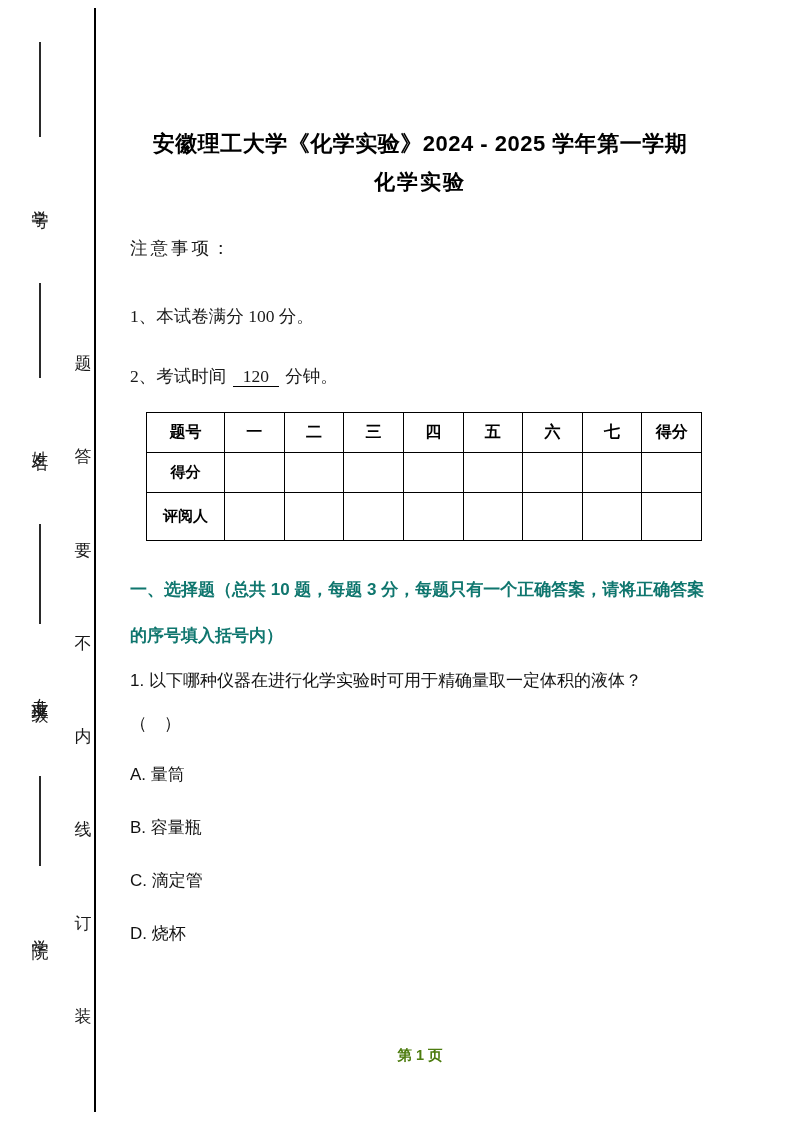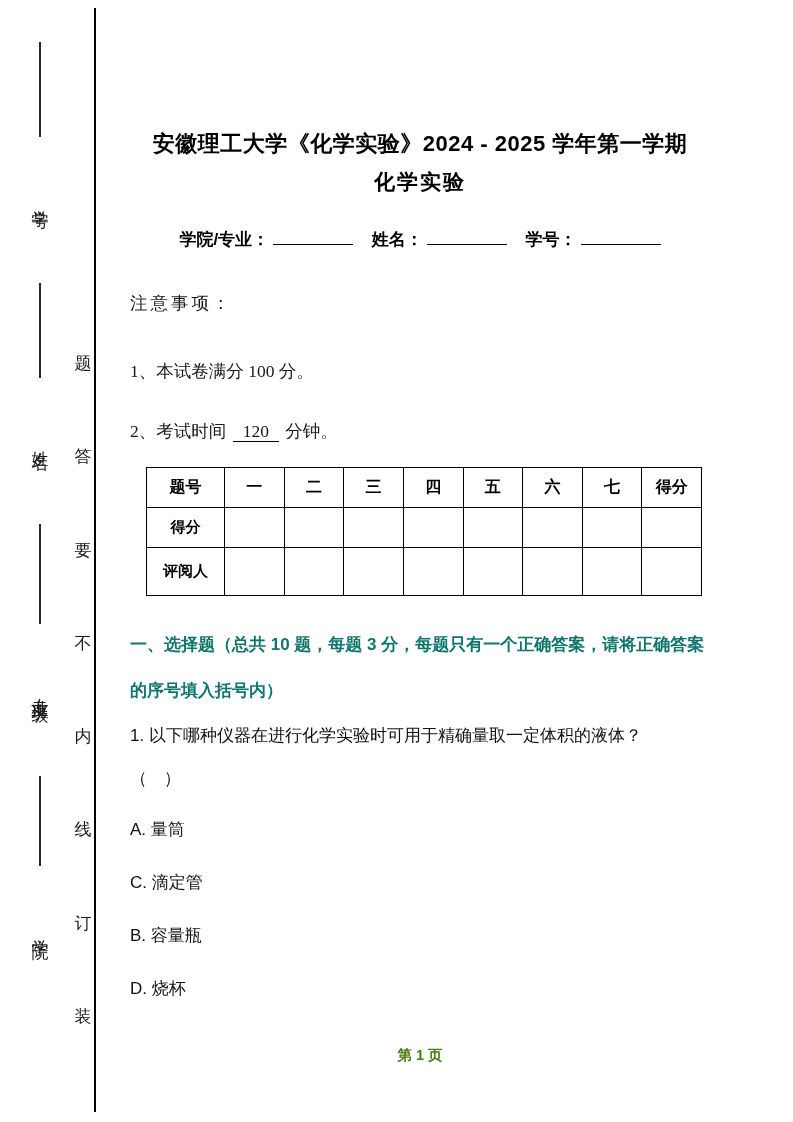--- a/index.html
+++ b/index.html
@@ -131,25 +131,20 @@
   <span>装</span>
 </div>
 
 <div class="bind-rule"></div>
 
 <div class="main">
 
   <div class="title">安徽理工大学《化学实验》2024 - 2025 学年第一学期</div>
   <div class="subtitle">化学实验</div>
 
-  <div class="form-row">
-    <span>学院/专业：</span><span class="fblank"></span>
-    <span class="sp">姓名：</span><span class="fblank"></span>
-    <span class="sp">学号：</span><span class="fblank"></span>
-  </div>
 
   <div class="notes-heading serif">注意事项：</div>
   <div class="note-item serif">1、本试卷满分 100 分。</div>
   <div class="note-item2 serif">
     <span>2、考试时间</span>
     <span class="uline">120</span>
     <span>分钟。</span>
   </div>
 
   <table class="score">
@@ -200,18 +195,18 @@
       </tr>
     </tbody>
   </table>
 
   <div class="sec-heading">一、选择题（总共 10 题，每题 3 分，每题只有一个正确答案，请将正确答案的序号填入括号内）</div>
 
   <div class="question">1. 以下哪种仪器在进行化学实验时可用于精确量取一定体积的液体？</div>
   <div class="bracket">（　）</div>
 
   <div class="option">A. 量筒</div>
+  <div class="option">B. 容量瓶</div>
   <div class="option">C. 滴定管</div>
-  <div class="option">B. 容量瓶</div>
   <div class="option">D. 烧杯</div>
 </div>
 
 <div class="footer">第 1 页</div>
 
 </body></html>

